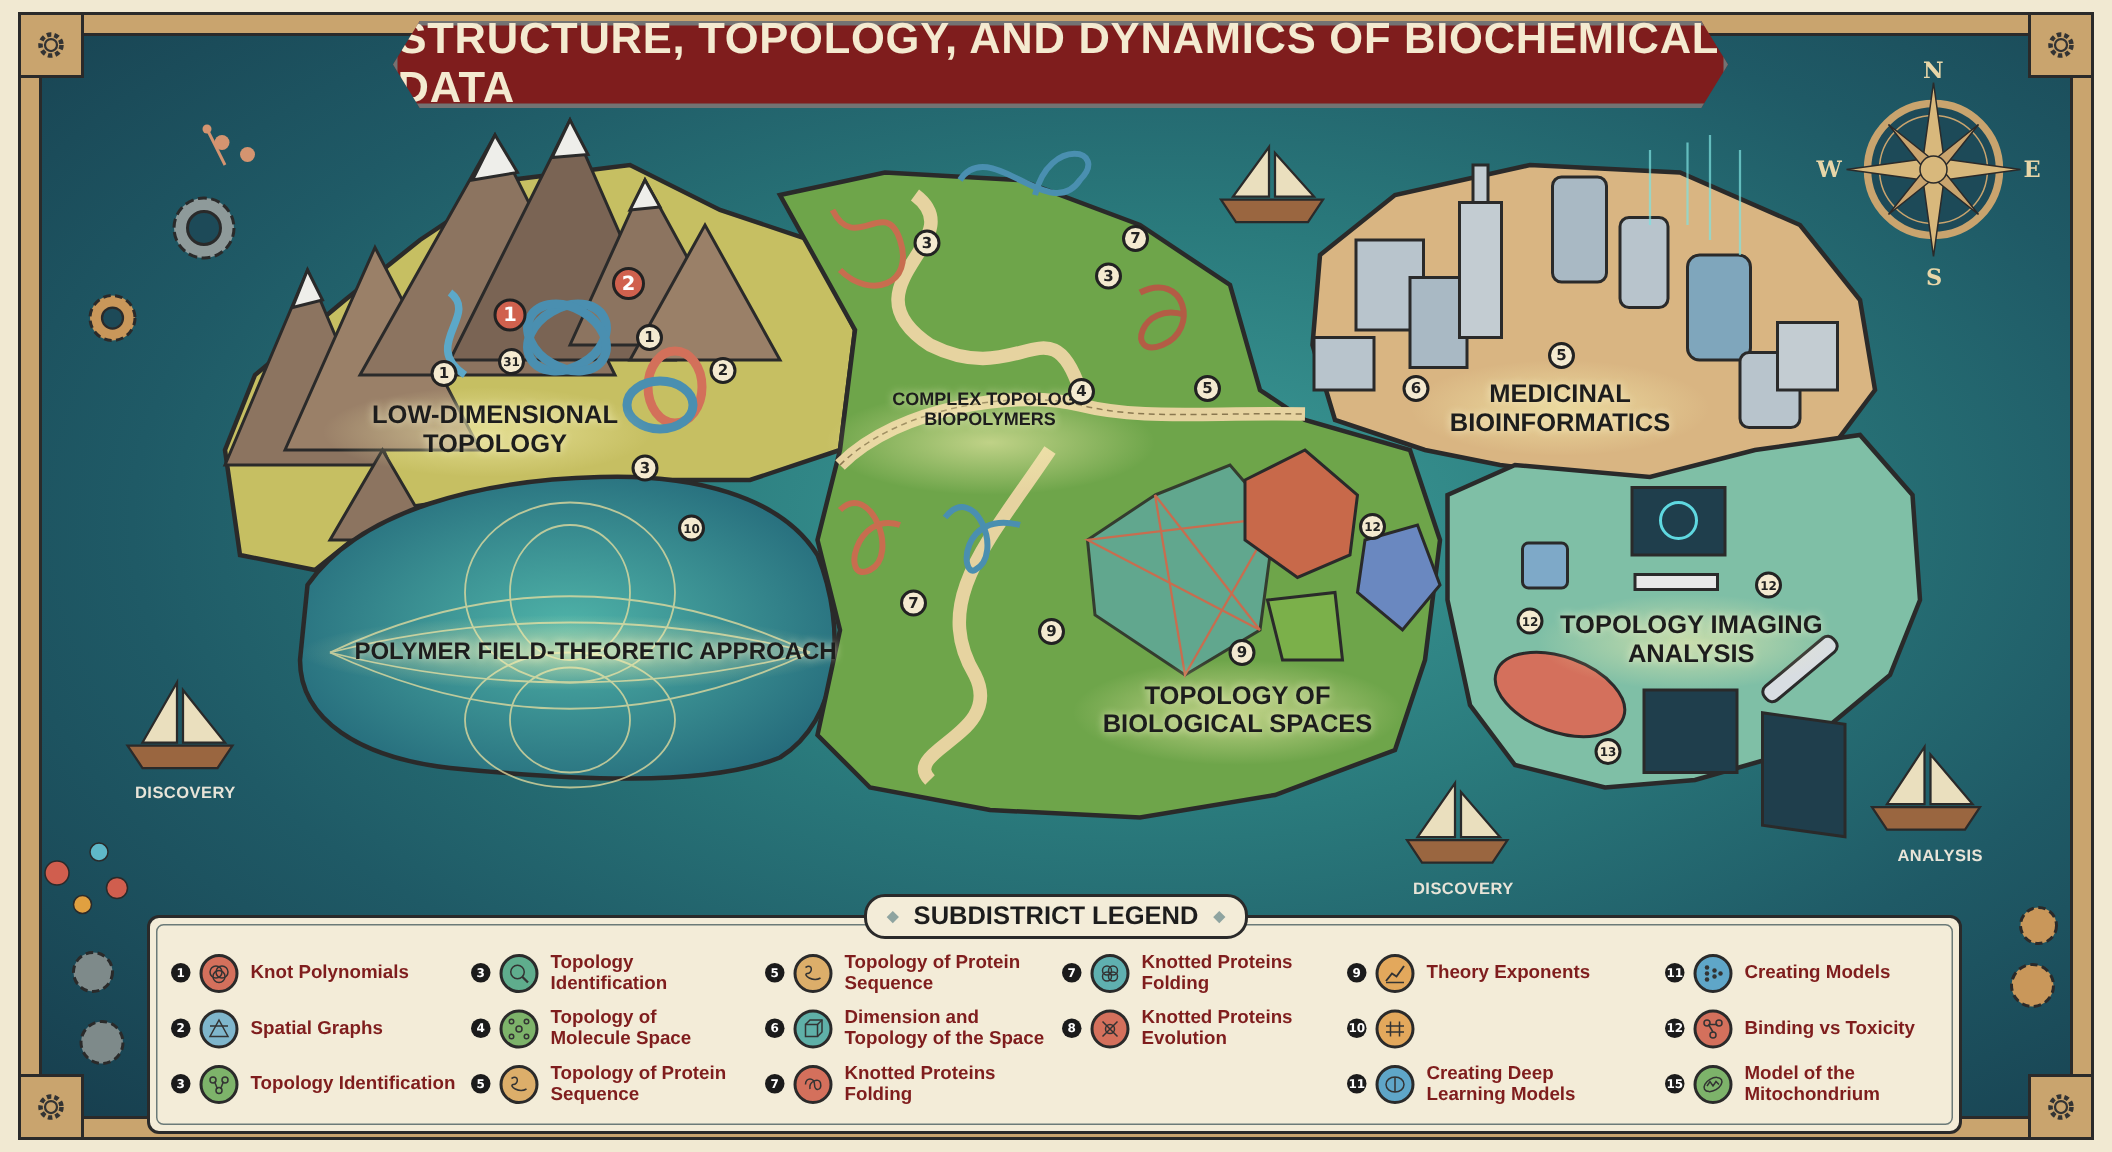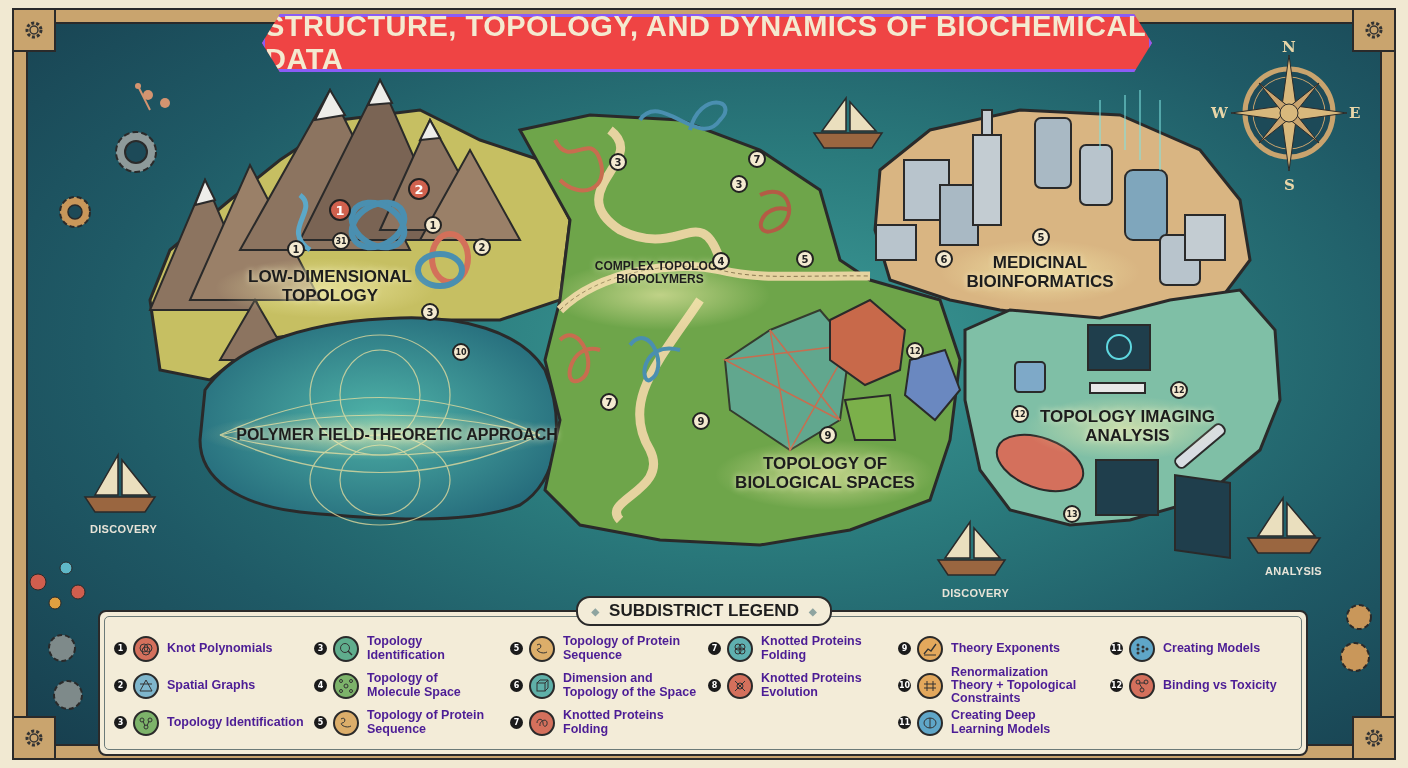--- a/index.html
+++ b/index.html
@@ -2,41 +2,41 @@
 <html><head>
 <meta charset="utf-8">
 <style>
   html,body{margin:0;padding:0;}
   body{width:1408px;height:768px;overflow:hidden;background:#f1e9d2;font-family:"DejaVu Sans",sans-serif;position:relative;}
   .frame{position:absolute;left:12px;top:8px;width:1384px;height:752px;background:#c9a46e;border:2px solid #2a2a2a;box-sizing:border-box;}
   .sea{position:absolute;left:26px;top:22px;width:1356px;height:724px;border:2px solid #2a2a2a;box-sizing:border-box;
        background:radial-gradient(ellipse at 55% 45%, #3d9c98 0%, #2a7a7c 35%, #1f5a66 65%, #173e4e 100%);overflow:hidden;}
   .corner{position:absolute;width:44px;height:44px;background:#c9a46e;border:2px solid #2a2a2a;box-sizing:border-box;}
   .corner .gear{position:absolute;left:8px;top:8px;width:24px;height:24px;}
-  .title-banner{position:absolute;left:262px;top:14px;width:884px;height:52px;background:#ef4444;border:3px solid #8b5cf6;outline:2px solid #2a2a2a;
+  .title-banner{position:absolute;left:262px;top:14px;width:884px;height:52px;background:#7f1d1d;border:3px solid #737373;outline:2px solid #2a2a2a;
        display:flex;align-items:center;justify-content:flex-end;clip-path:polygon(2% 0,98% 0,100% 50%,98% 100%,2% 100%,0 50%);}
   .title-banner span{color:#f4ead0;font-family:"Liberation Sans",sans-serif;font-weight:bold;font-size:29px;letter-spacing:0.5px;}
   svg.map{position:absolute;left:0;top:0;}
   .region-label{position:absolute;font-family:"Liberation Sans",sans-serif;font-weight:bold;color:#1d1d1d;text-align:center;line-height:1.1;text-shadow:0 0 6px rgba(255,250,210,0.8);}
   .marker{position:absolute;width:18px;height:18px;border-radius:50%;background:#f4ead0;border:2px solid #222;font-size:10px;font-weight:bold;
           display:flex;align-items:center;justify-content:center;color:#222;box-sizing:border-box;}
   .marker.red{background:#d0614e;color:#fff;width:22px;height:22px;font-size:13px;}
   .ship-label{position:absolute;color:#e8e4d8;font-size:11px;font-weight:bold;font-family:"Liberation Sans",sans-serif;letter-spacing:0.3px;}
   .compass-letter{position:absolute;color:#e8d6a8;font-family:"DejaVu Serif",serif;font-size:15px;font-weight:bold;}
   .legend{position:absolute;left:98px;top:610px;width:1210px;height:146px;background:#f3ecd8;border:2px solid #2a2a2a;border-radius:8px;box-sizing:border-box;}
   .legend-inner{position:absolute;left:4px;top:4px;right:4px;bottom:4px;border:1px solid #6b7a78;border-radius:5px;}
   .legend-title{position:absolute;left:576px;top:596px;width:256px;height:30px;background:#f3ecd8;border:2px solid #2a2a2a;border-radius:14px;
        display:flex;align-items:center;justify-content:center;font-family:"Liberation Sans",sans-serif;font-weight:bold;font-size:17px;color:#1d1d1d;box-sizing:border-box;z-index:3;}
   .legend-title .dot{color:#8ea4a0;font-size:10px;margin:0 10px;}
   .legend-col{position:absolute;top:630px;width:190px;}
   .legend-item{display:flex;align-items:center;height:37px;}
   .legend-num{width:13px;height:13px;border-radius:50%;background:#1b1b1b;color:#fff;font-size:8px;font-weight:bold;display:flex;align-items:center;justify-content:center;margin-right:6px;flex-shrink:0;}
   .legend-icon{width:26px;height:26px;border-radius:50%;border:2px solid #2a2a2a;box-sizing:border-box;margin-right:8px;flex-shrink:0;display:flex;align-items:center;justify-content:center;}
   .legend-icon svg{width:16px;height:16px;}
-  .legend-label{font-family:"Liberation Sans",sans-serif;font-size:12.5px;font-weight:bold;color:#4c1d95;line-height:1.05;}
+  .legend-label{font-family:"Liberation Sans",sans-serif;font-size:12.5px;font-weight:bold;color:#7f1d1d;line-height:1.05;}
 </style>
 </head>
 <body>
 
 <div class="frame"></div>
 <div class="sea"></div>
 
 <div class="corner" style="left:12px;top:8px;">
   <svg class="gear" viewBox="0 0 24 24">
       <circle cx="12" cy="12" r="7" fill="none" stroke="#333" stroke-width="3" stroke-dasharray="3 2"></circle>
@@ -275,21 +275,21 @@
 <div class="marker" style="left:712px;top:252px;">4</div>
 <div class="marker" style="left:796px;top:250px;">5</div>
 <div class="marker" style="left:600px;top:393px;">7</div>
 <div class="marker" style="left:692px;top:412px;">9</div>
 <div class="marker" style="left:819px;top:426px;">9</div>
 <div class="marker" style="left:906px;top:342px;font-size:8px;">12</div>
 <div class="marker" style="left:1032px;top:228px;">5</div>
 <div class="marker" style="left:935px;top:250px;">6</div>
 <div class="marker" style="left:1011px;top:405px;font-size:8px;">12</div>
 <div class="marker" style="left:1170px;top:381px;font-size:8px;">12</div>
-<div class="marker" style="left:1063px;top:505px;font-size:8px;text-align:center;">13</div>
+<div class="marker" style="left:1063px;top:492px;font-size:8px;text-align:center;">13</div>
 
 <div class="ship-label" style="left:90px;top:523px;">DISCOVERY</div>
 <div class="ship-label" style="left:942px;top:587px;">DISCOVERY</div>
 <div class="ship-label" style="left:1265px;top:565px;">ANALYSIS</div>
 
 <div class="legend">
     <div class="legend-inner"></div>
   </div>
 <div class="legend-title">
   <span class="dot">◆</span>
@@ -437,21 +437,20 @@
       </span>
     <span class="legend-label" style="width:150px">Theory Exponents</span>
   </div>
   <div class="legend-item">
     <span class="legend-num">10</span>
     <span class="legend-icon" style="background:#e3a85c">
         <svg viewBox="0 0 16 16">
           <path d="M2,6 L14,6 M2,10 L14,10 M5,3 L5,13 M11,3 L11,13" stroke="#333" fill="none"></path>
         </svg>
       </span>
-    <span class="legend-label" style="width:160px">Renormalization Theory + Topological Constraints</span>
   </div>
   <div class="legend-item">
     <span class="legend-num">11</span>
     <span class="legend-icon" style="background:#5fa6c8">
         <svg viewBox="0 0 16 16">
           <ellipse cx="8" cy="8" rx="6" ry="5" fill="none" stroke="#333"></ellipse>
           <line x1="8" y1="3" x2="8" y2="13" stroke="#333"></line>
         </svg>
       </span>
     <span class="legend-label" style="width:120px">Creating Deep Learning Models</span>
@@ -479,13 +478,23 @@
         <svg viewBox="0 0 16 16">
           <circle cx="4" cy="4" r="2" fill="none" stroke="#333"></circle>
           <circle cx="12" cy="4" r="2" fill="none" stroke="#333"></circle>
           <circle cx="8" cy="12" r="2" fill="none" stroke="#333"></circle>
           <line x1="5" y1="5" x2="11" y2="5" stroke="#333"></line>
           <line x1="5" y1="5" x2="8" y2="10" stroke="#333"></line>
         </svg>
       </span>
     <span class="legend-label" style="width:150px">Binding vs Toxicity</span>
   </div>
+  <div class="legend-item">
+    <span class="legend-num">15</span>
+    <span class="legend-icon" style="background:#7db36a">
+        <svg viewBox="0 0 16 16">
+          <ellipse cx="8" cy="8" rx="6.5" ry="4" fill="none" stroke="#333" transform="rotate(-30 8 8)"></ellipse>
+          <path d="M4,9 L6,6 L8,9 L10,6 L12,8" fill="none" stroke="#333"></path>
+        </svg>
+      </span>
+    <span class="legend-label" style="width:110px">Model of the Mitochondrium</span>
+  </div>
 </div>
 
 </body></html>

